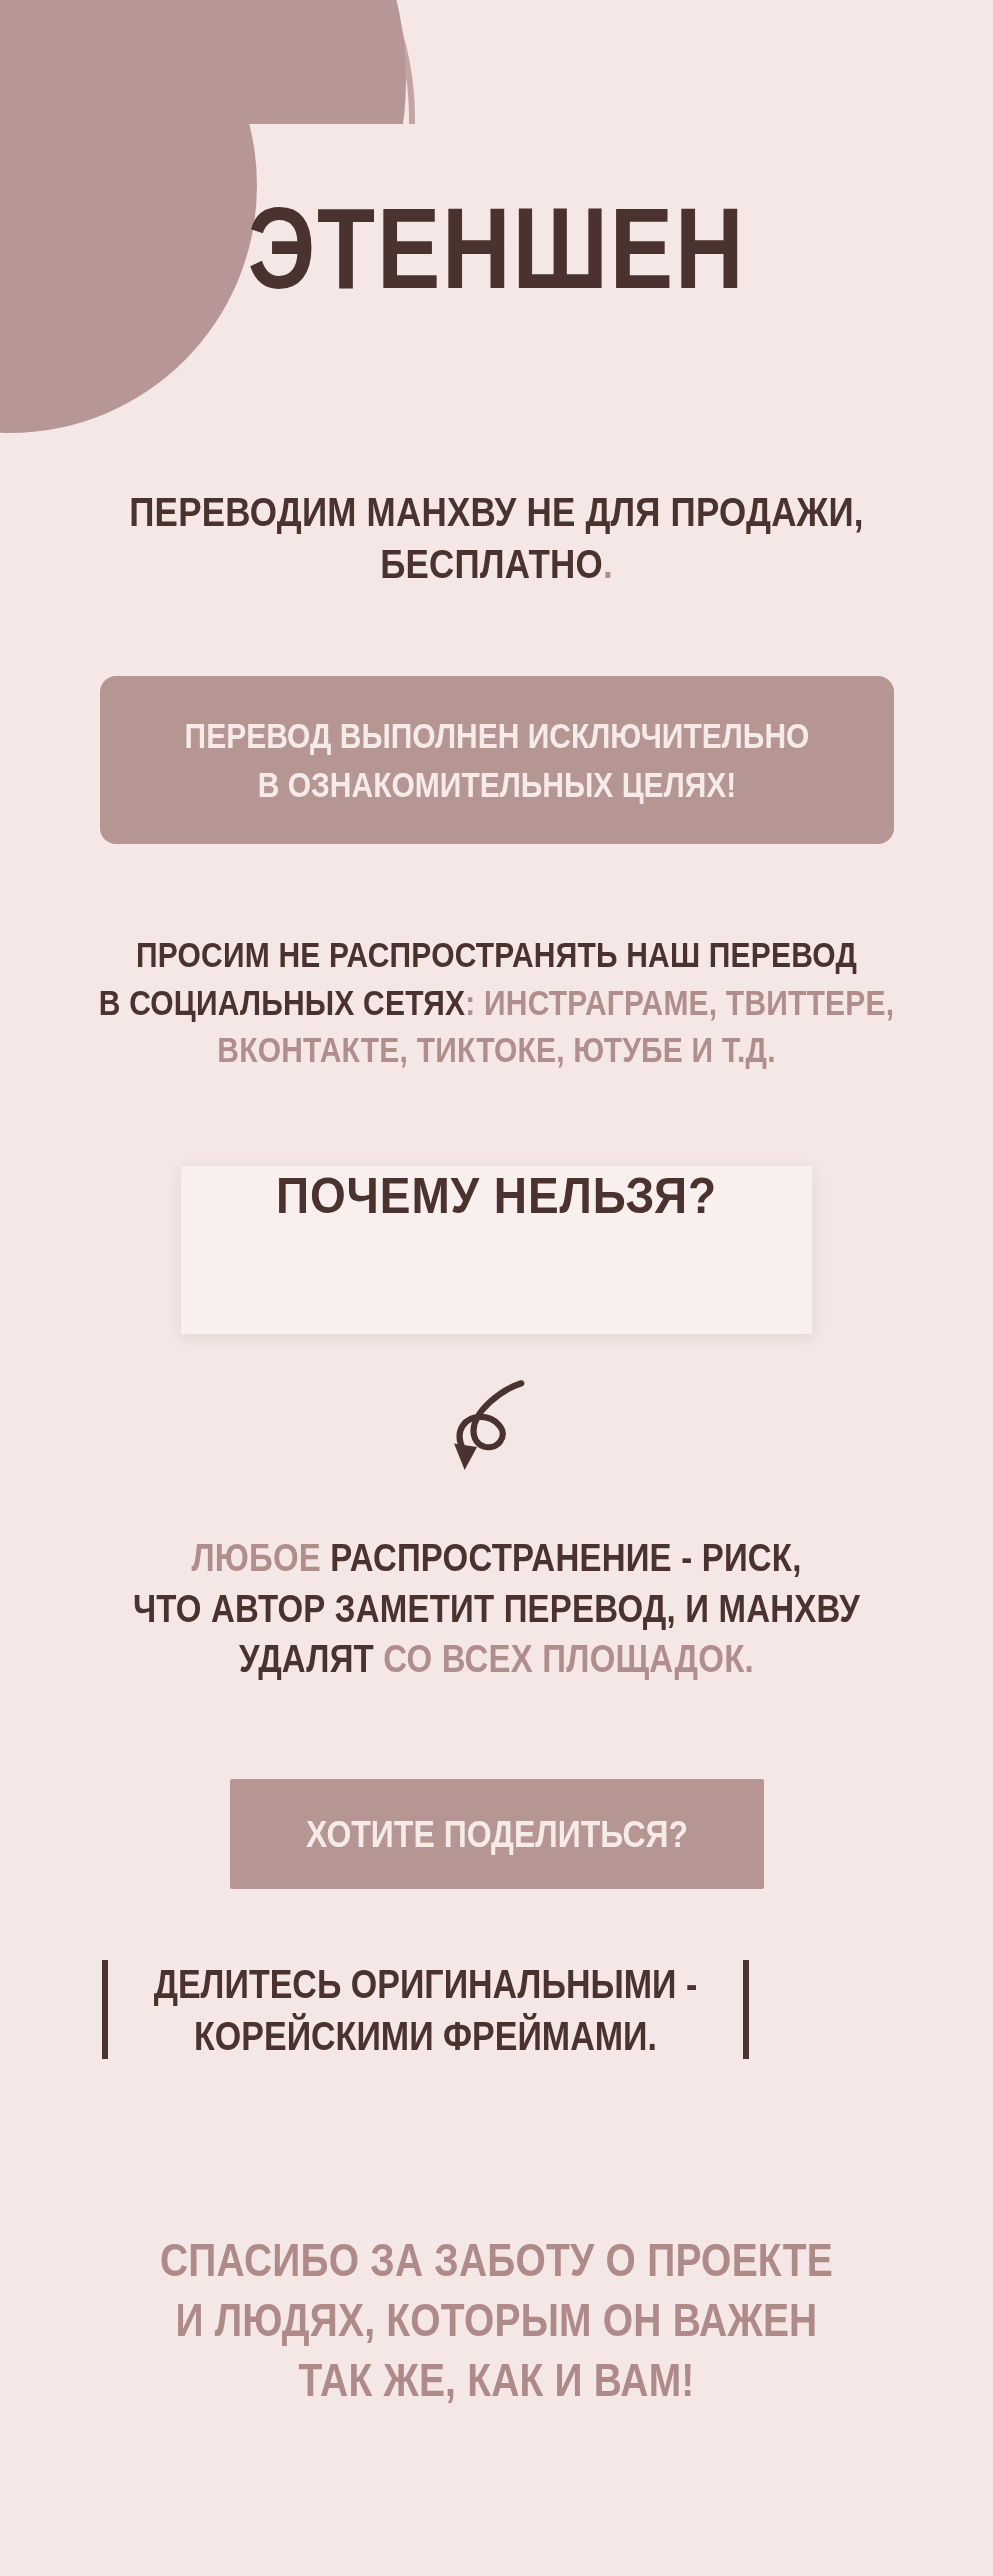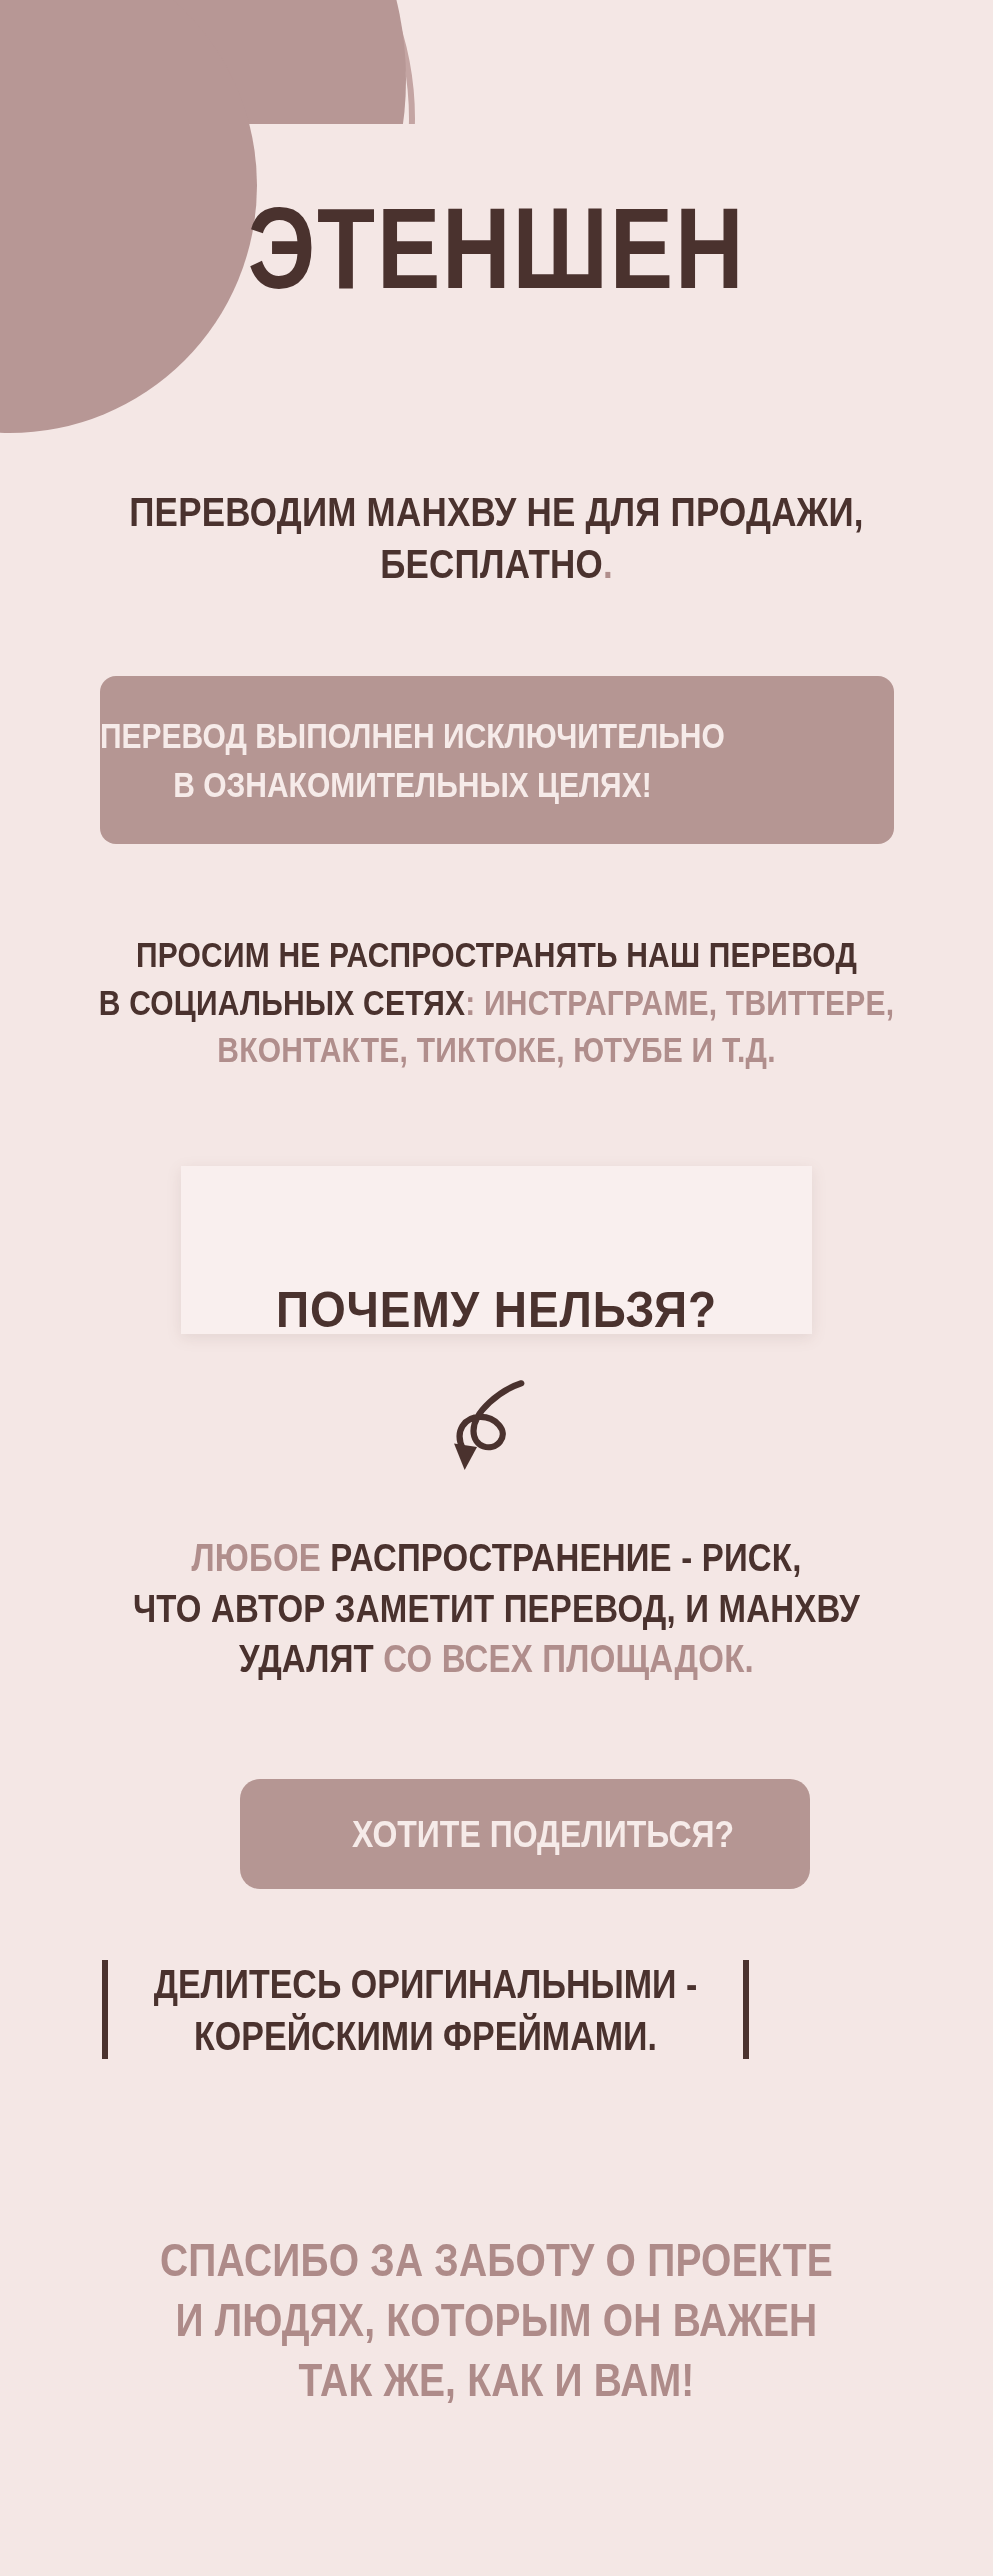--- a/index.html
+++ b/index.html
@@ -105,21 +105,21 @@
   .pill {
     position: absolute;
     left: 100px;
     top: 676px;
     width: 794px;
     height: 168px;
     background: #b59693;
     border-radius: 16px;
     display: flex;
     align-items: center;
-    justify-content: flex-start;
+    justify-content: center;
     box-sizing: border-box;
   }
   .pill-text {
     color: #f6ebe9;
     font-size: 30px;
     line-height: 41px;
     text-align: center;
     font-weight: bold;
     transform: scaleY(1.18);
   }
@@ -136,21 +136,21 @@
   
   .whybox {
     position: absolute;
     left: 181px;
     top: 1166px;
     width: 631px;
     height: 168px;
     background: #f9efee;
     box-shadow: 0 3.5px 14px rgba(120, 90, 88, 0.13);
     display: flex;
-    align-items: flex-end;
+    align-items: flex-start;
     justify-content: center;
   }
   .whybox-text {
     color: #4a322e;
     font-size: 46px;
     font-weight: bold;
     letter-spacing: 0.9px;
     transform: scaleY(1.1);
   }
 
@@ -168,30 +168,29 @@
     top: 1532px;
     font-size: 33px;
     line-height: 43px;
     color: #4a322e;
   }
   .risk .soft { color: #b08e8c; }
 
   
   .pill2 {
     position: absolute;
-    left: 240px;
+    left: 230px;
     top: 1779px;
     width: 534px;
     height: 110px;
     background: #b59693;
-    border-radius: 20px;
+    border-radius: 2px;
     display: flex;
     align-items: center;
     justify-content: center;
-    padding-left: 36px;
   }
   .pill2-text {
     color: #f6ebe9;
     font-size: 32px;
     font-weight: bold;
     transform: scaleY(1.18);
   }
 
   
   .quote-wrap {

